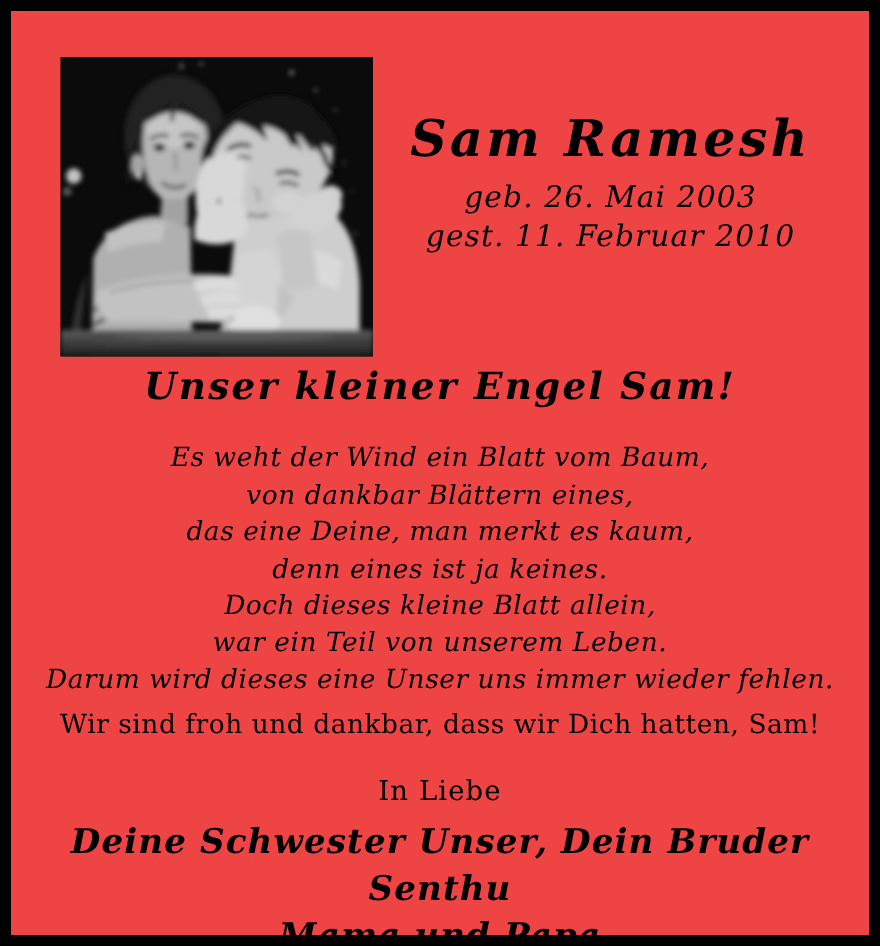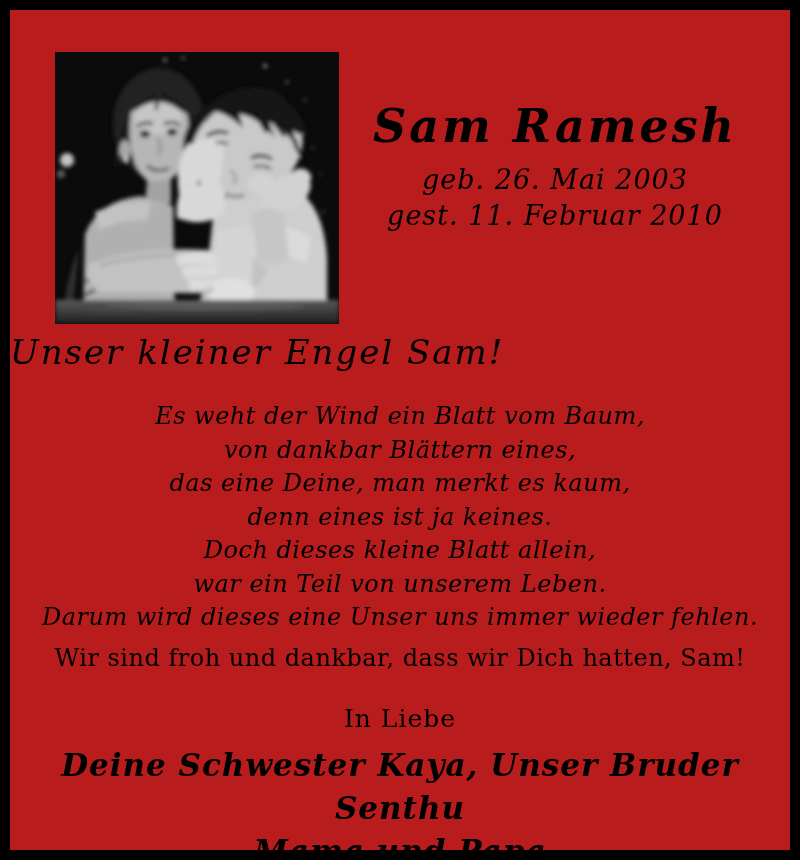--- a/index.html
+++ b/index.html
@@ -11,21 +11,21 @@
     overflow: hidden;
     font-family: "DejaVu Serif", "Liberation Serif", serif;
     color: #000000;
   }
   .card {
     position: relative;
     box-sizing: border-box;
     width: 800px;
     height: 860px;
     border: 10px solid #000000;
-    background: #b91c1c;
+    background: #ef4444;
   }
   .photo {
     position: absolute;
     left: 45px;   
     top: 42px;    
     width: 284px;
     height: 272px;
     background: #0b0b0b;
     overflow: hidden;
   }
@@ -51,23 +51,23 @@
     line-height: 36px;
     font-style: italic;
     letter-spacing: 1px;
   }
 
   .headline {
     position: absolute;
     left: 0;
     top: 322px;
     width: 100%;
-    text-align: left;
+    text-align: center;
     font-size: 34px;
-    font-weight: 400;
+    font-weight: 700;
     font-style: italic;
     letter-spacing: 2px;
   }
 
   .poem {
     position: absolute;
     left: 0;
     top: 390px;
     width: 100%;
     text-align: center;
@@ -241,17 +241,17 @@
     <div>Doch dieses kleine Blatt allein,</div>
     <div>war ein Teil von unserem Leben.</div>
     <div>Darum wird dieses eine Unser uns immer wieder fehlen.</div>
   </div>
 
   <div class="gratitude">Wir sind froh und dankbar, dass wir Dich hatten, Sam!</div>
 
   <div class="closing">In Liebe</div>
 
   <div class="family">
-    <div>Deine Schwester Kaya, Unser Bruder Senthu</div>
+    <div>Deine Schwester Unser, Dein Bruder Senthu</div>
     <div>Mama und Papa</div>
   </div>
 
 </div>
 
 </body></html>

